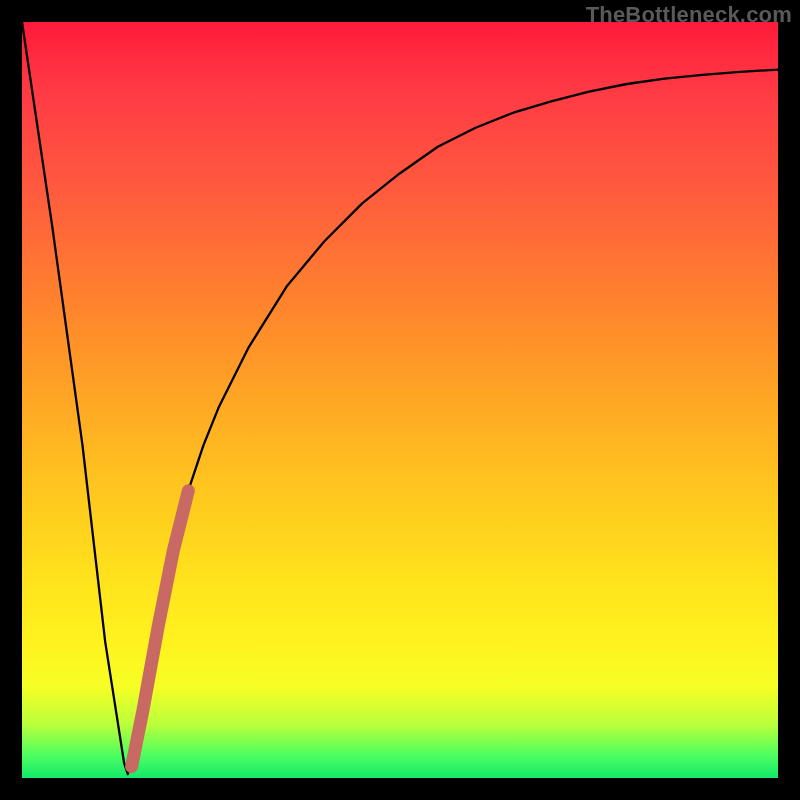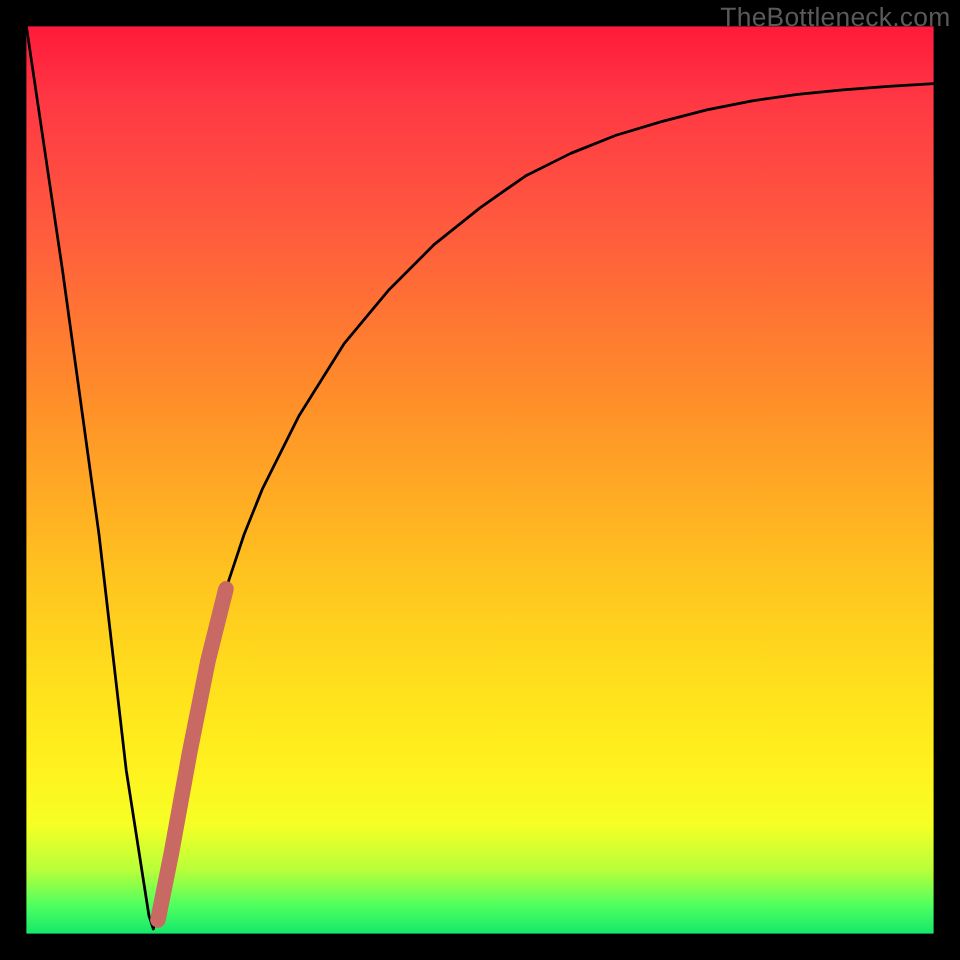--- a/index.html
+++ b/index.html
@@ -37,21 +37,21 @@
       #4dff60 97%,
       #14e86a 100%
     );
   }
   .watermark {
     position: absolute;
     top: 2px;
     right: 8px;
     color: #5a5a5a;
     font-size: 22px;
-    font-weight: 400;
+    font-weight: 700;
     letter-spacing: 0.2px;
     user-select: none;
   }
   svg.curve {
     position: absolute;
     left: 22px;
     top: 22px;
     width: 756px;
     height: 756px;
     overflow: visible;

